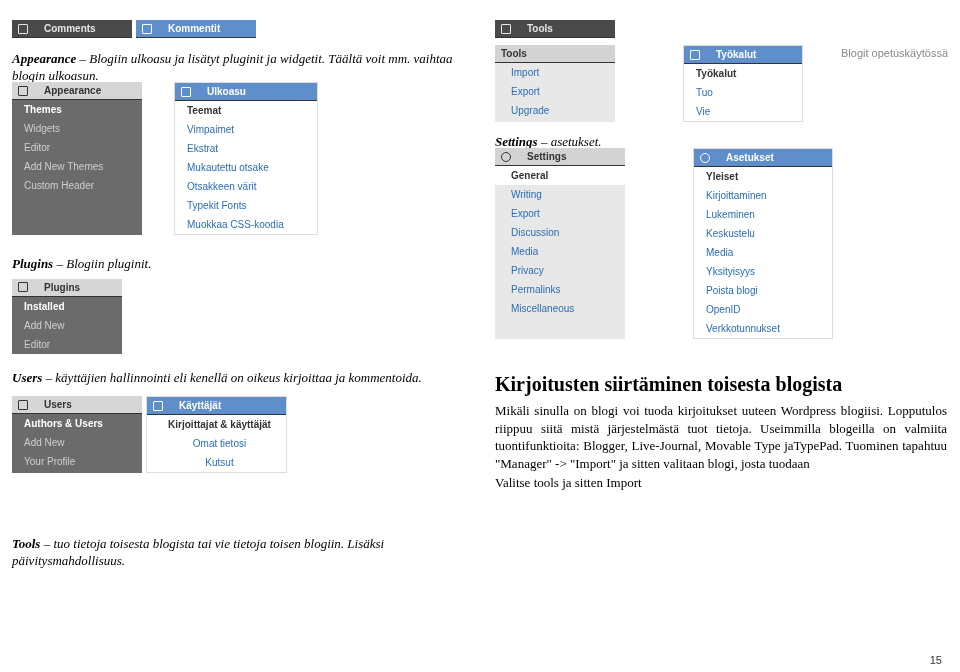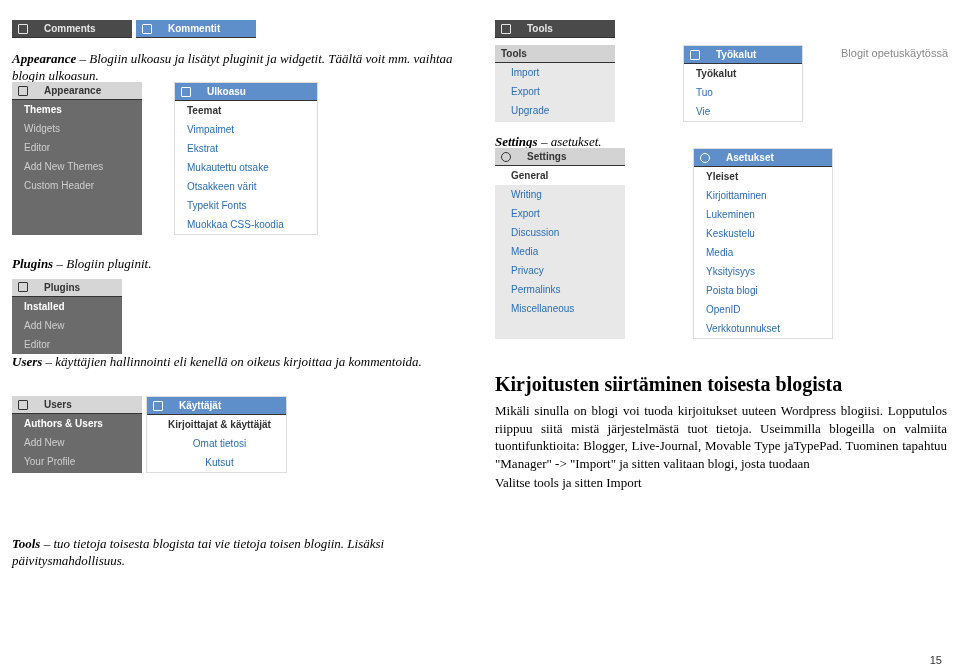--- a/index.html
+++ b/index.html
@@ -32,21 +32,21 @@
   .text-block b { font-weight: bold; }
   h3.section { font-size: 20px; font-weight: bold; margin: 8px 0 6px 0; }
   p.body { text-align: justify; font-size: 13px; line-height: 1.35; }
   
   
   #top-strip { top: 20px; }
   #top-strip-right { top: 20px; }
   #appearance-row { top: 45px; }
   #appearance-menus { top: 82px; }
   #plugins-row { top: 250px; }
-  #users-row { top: 348px; }
+  #users-row { top: 364px; }
   #users-menus { top: 396px; }
   #tools-text { top: 530px; }
   #tools-right { top: 45px; }
   #settings-row { top: 128px; }
   #settings-menus { top: 148px; }
   #right-article { top: 365px; }
 </style>
 </head>
 <body>
 

